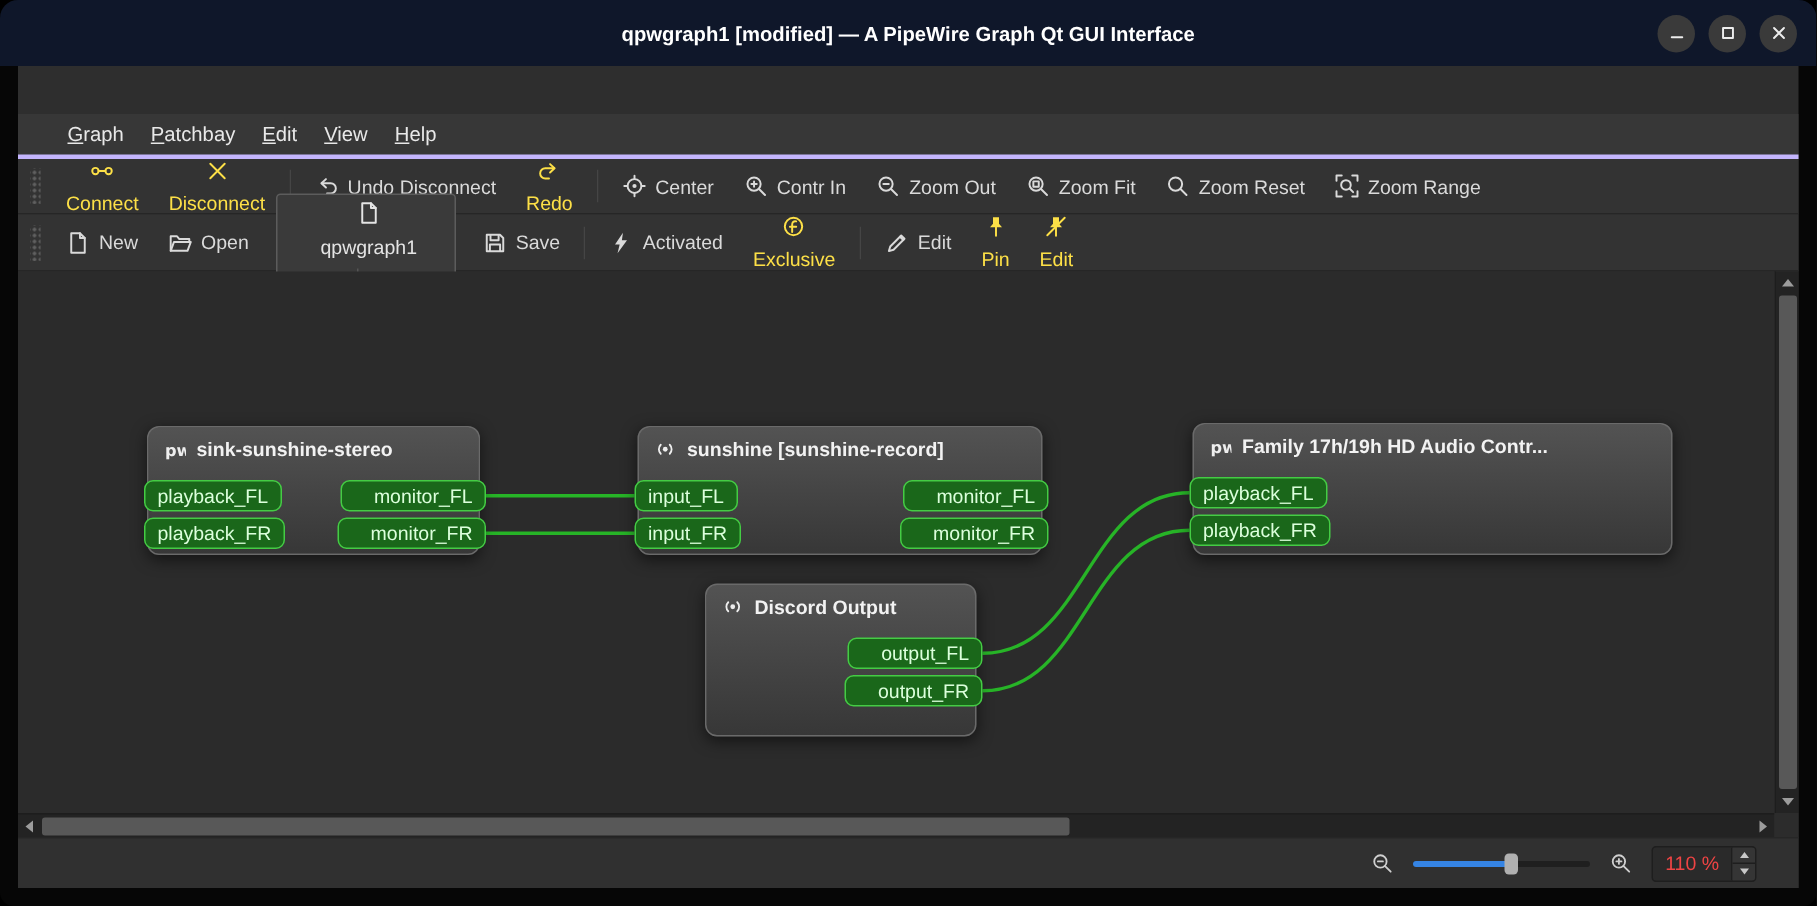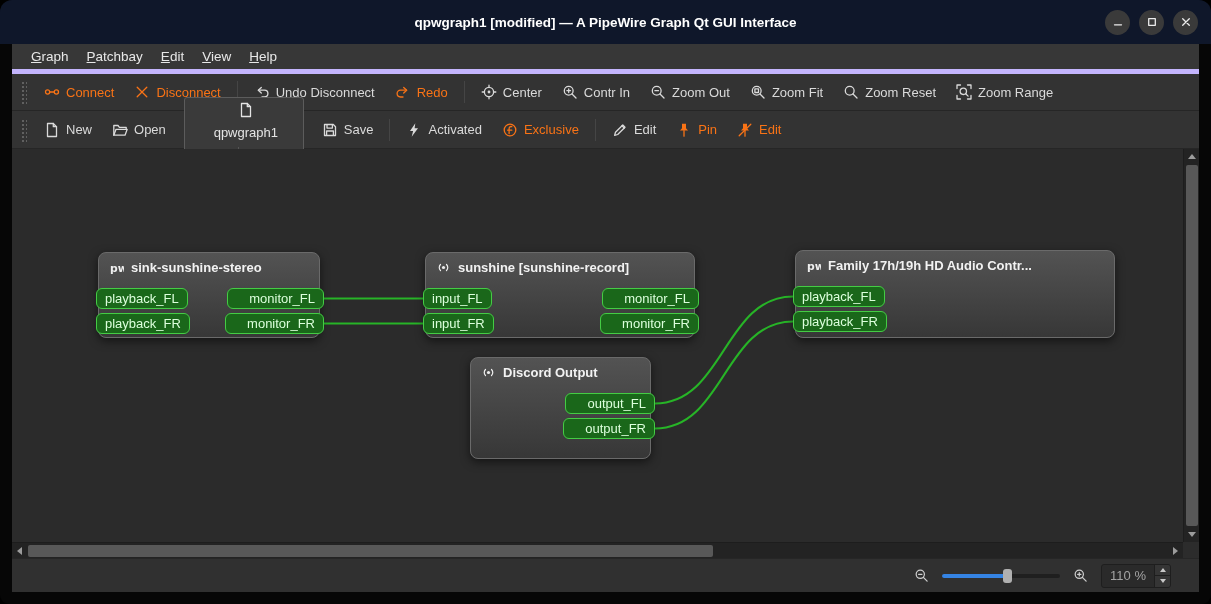--- a/index.html
+++ b/index.html
@@ -13,28 +13,28 @@
 
   
   .titlebar { height:44px; flex:0 0 auto; background:#0f172a; position:relative; display:flex; align-items:center; justify-content:center; }
   .title { color:#ffffff; font-size:13.5px; font-weight:bold; }
   .win-controls { position:absolute; right:13px; top:0; height:100%; display:flex; align-items:center; gap:9px; }
   .win-btn { width:25px; height:25px; border-radius:50%; background:#3a3a3a; display:flex; align-items:center; justify-content:center; color:#ececec; }
 
   
   .app-body { flex:1 1 auto; margin:0 12px 12px; min-height:0; display:flex; flex-direction:column; background:#2e2e2e; }
 
-  .menubar { height:30px; flex:0 0 auto; background:#373737; border-bottom:5px solid #c4b5fd; display:flex; align-items:center; padding:0 10px; color:#e8e8e8; font-size:13.5px; }
+  .menubar { height:30px; flex:0 0 auto; background:#373737; border-bottom:3px solid #c4b5fd; display:flex; align-items:center; padding:0 24px; color:#e8e8e8; font-size:13.5px;margin-top:32px; }
   .menu-item { padding:5px 9px; cursor:default; }
 
   .toolbar { flex:0 0 auto; background:#333333; border-bottom:1px solid #262626; display:flex; align-items:center; padding:0 6px; gap:2px; color:#dadada; font-size:13px; }
   .toolbar.tb1 { height:37px; }
   .toolbar.tb2 { height:38px; }
   .tb-btn { display:flex; align-items:center; gap:6px; padding:5px 9px; border-radius:3px; white-space:nowrap; }
-  .tb-btn.disabled { color:#f97316; }
+  .tb-btn.disabled { color:#fde047;flex-direction:column; }
   .tb-sep { width:1px; height:22px; background:#242424; border-right:1px solid #454545; margin:0 5px; }
   .tb-handle { width:7px; height:24px; margin:0 6px 0 2px;
     background-image:radial-gradient(circle, #606060 1px, transparent 1.3px);
     background-size:4px 4px; background-position:1px 1px; }
   .icon { display:inline-flex; }
   .icon svg { display:block; stroke:currentColor; fill:none; stroke-width:1.3; stroke-linecap:round; stroke-linejoin:round; }
 
   .combo { display:flex; align-items:center; gap:7px; margin:0 7px; padding:4px 5px 4px 9px; background:#3a3a3a; border:1px solid #5c5c5c; border-radius:3px; min-width:120px; color:#e4e4e4;flex-direction:column; }
   .combo-val { flex:1; font-size:13px; }
   .combo-arrow { color:#cfcfcf; padding-left:3px; border-left:1px solid #555; }
@@ -67,21 +67,21 @@
   .hscroll .sb-space { flex:1; }
 
   
   .statusbar { height:34px; flex:0 0 auto; background:#303030; border-top:1px solid #262626; display:flex; align-items:center; justify-content:flex-end; gap:13px; padding:0 28px 0 12px; color:#d8d8d8; }
   .sb-icon { color:#cfcfcf; }
   .slider { position:relative; width:118px; height:18px; }
   .slider-track { position:absolute; left:0; right:0; top:7px; height:4px; background:#1f1f1f; border-radius:2px; }
   .slider-fill  { position:absolute; left:0; top:7px; height:4px; background:var(--accent); border-radius:2px; }
   .slider-handle{ position:absolute; top:2px; width:9px; height:14px; background:#b0b0b0; border-radius:3px; }
   .spinbox { display:flex; align-items:stretch; height:24px; background:#2a2a2a; border:1px solid #1e1e1e; border-radius:3px; overflow:hidden; }
-  .spin-value { display:flex; align-items:center; padding:0 8px; font-size:13px; color:#a3a3a3; min-width:44px; justify-content:flex-end; }
+  .spin-value { display:flex; align-items:center; padding:0 8px; font-size:13px; color:#ef4444; min-width:44px; justify-content:flex-end; }
   .spin-arrows { width:16px; border-left:1px solid #1e1e1e; display:flex; flex-direction:column; }
   .spin-btn { flex:1; background:#353535; display:flex; align-items:center; justify-content:center; }
   .spin-btn:first-child { border-bottom:1px solid #1e1e1e; }
   .spin-btn .t-up   { width:0;height:0;border-left:3.5px solid transparent;border-right:3.5px solid transparent;border-bottom:4.5px solid #c8c8c8; }
   .spin-btn .t-down { width:0;height:0;border-left:3.5px solid transparent;border-right:3.5px solid transparent;border-top:4.5px solid #c8c8c8; }
 </style>
 </head>
 <body style="--wire: #27b427; --port-bg: #1a671a; --port-border: #44cc44; --port-text: #dcffdc; --accent: #3584e4;">
 
 <div class="window">

